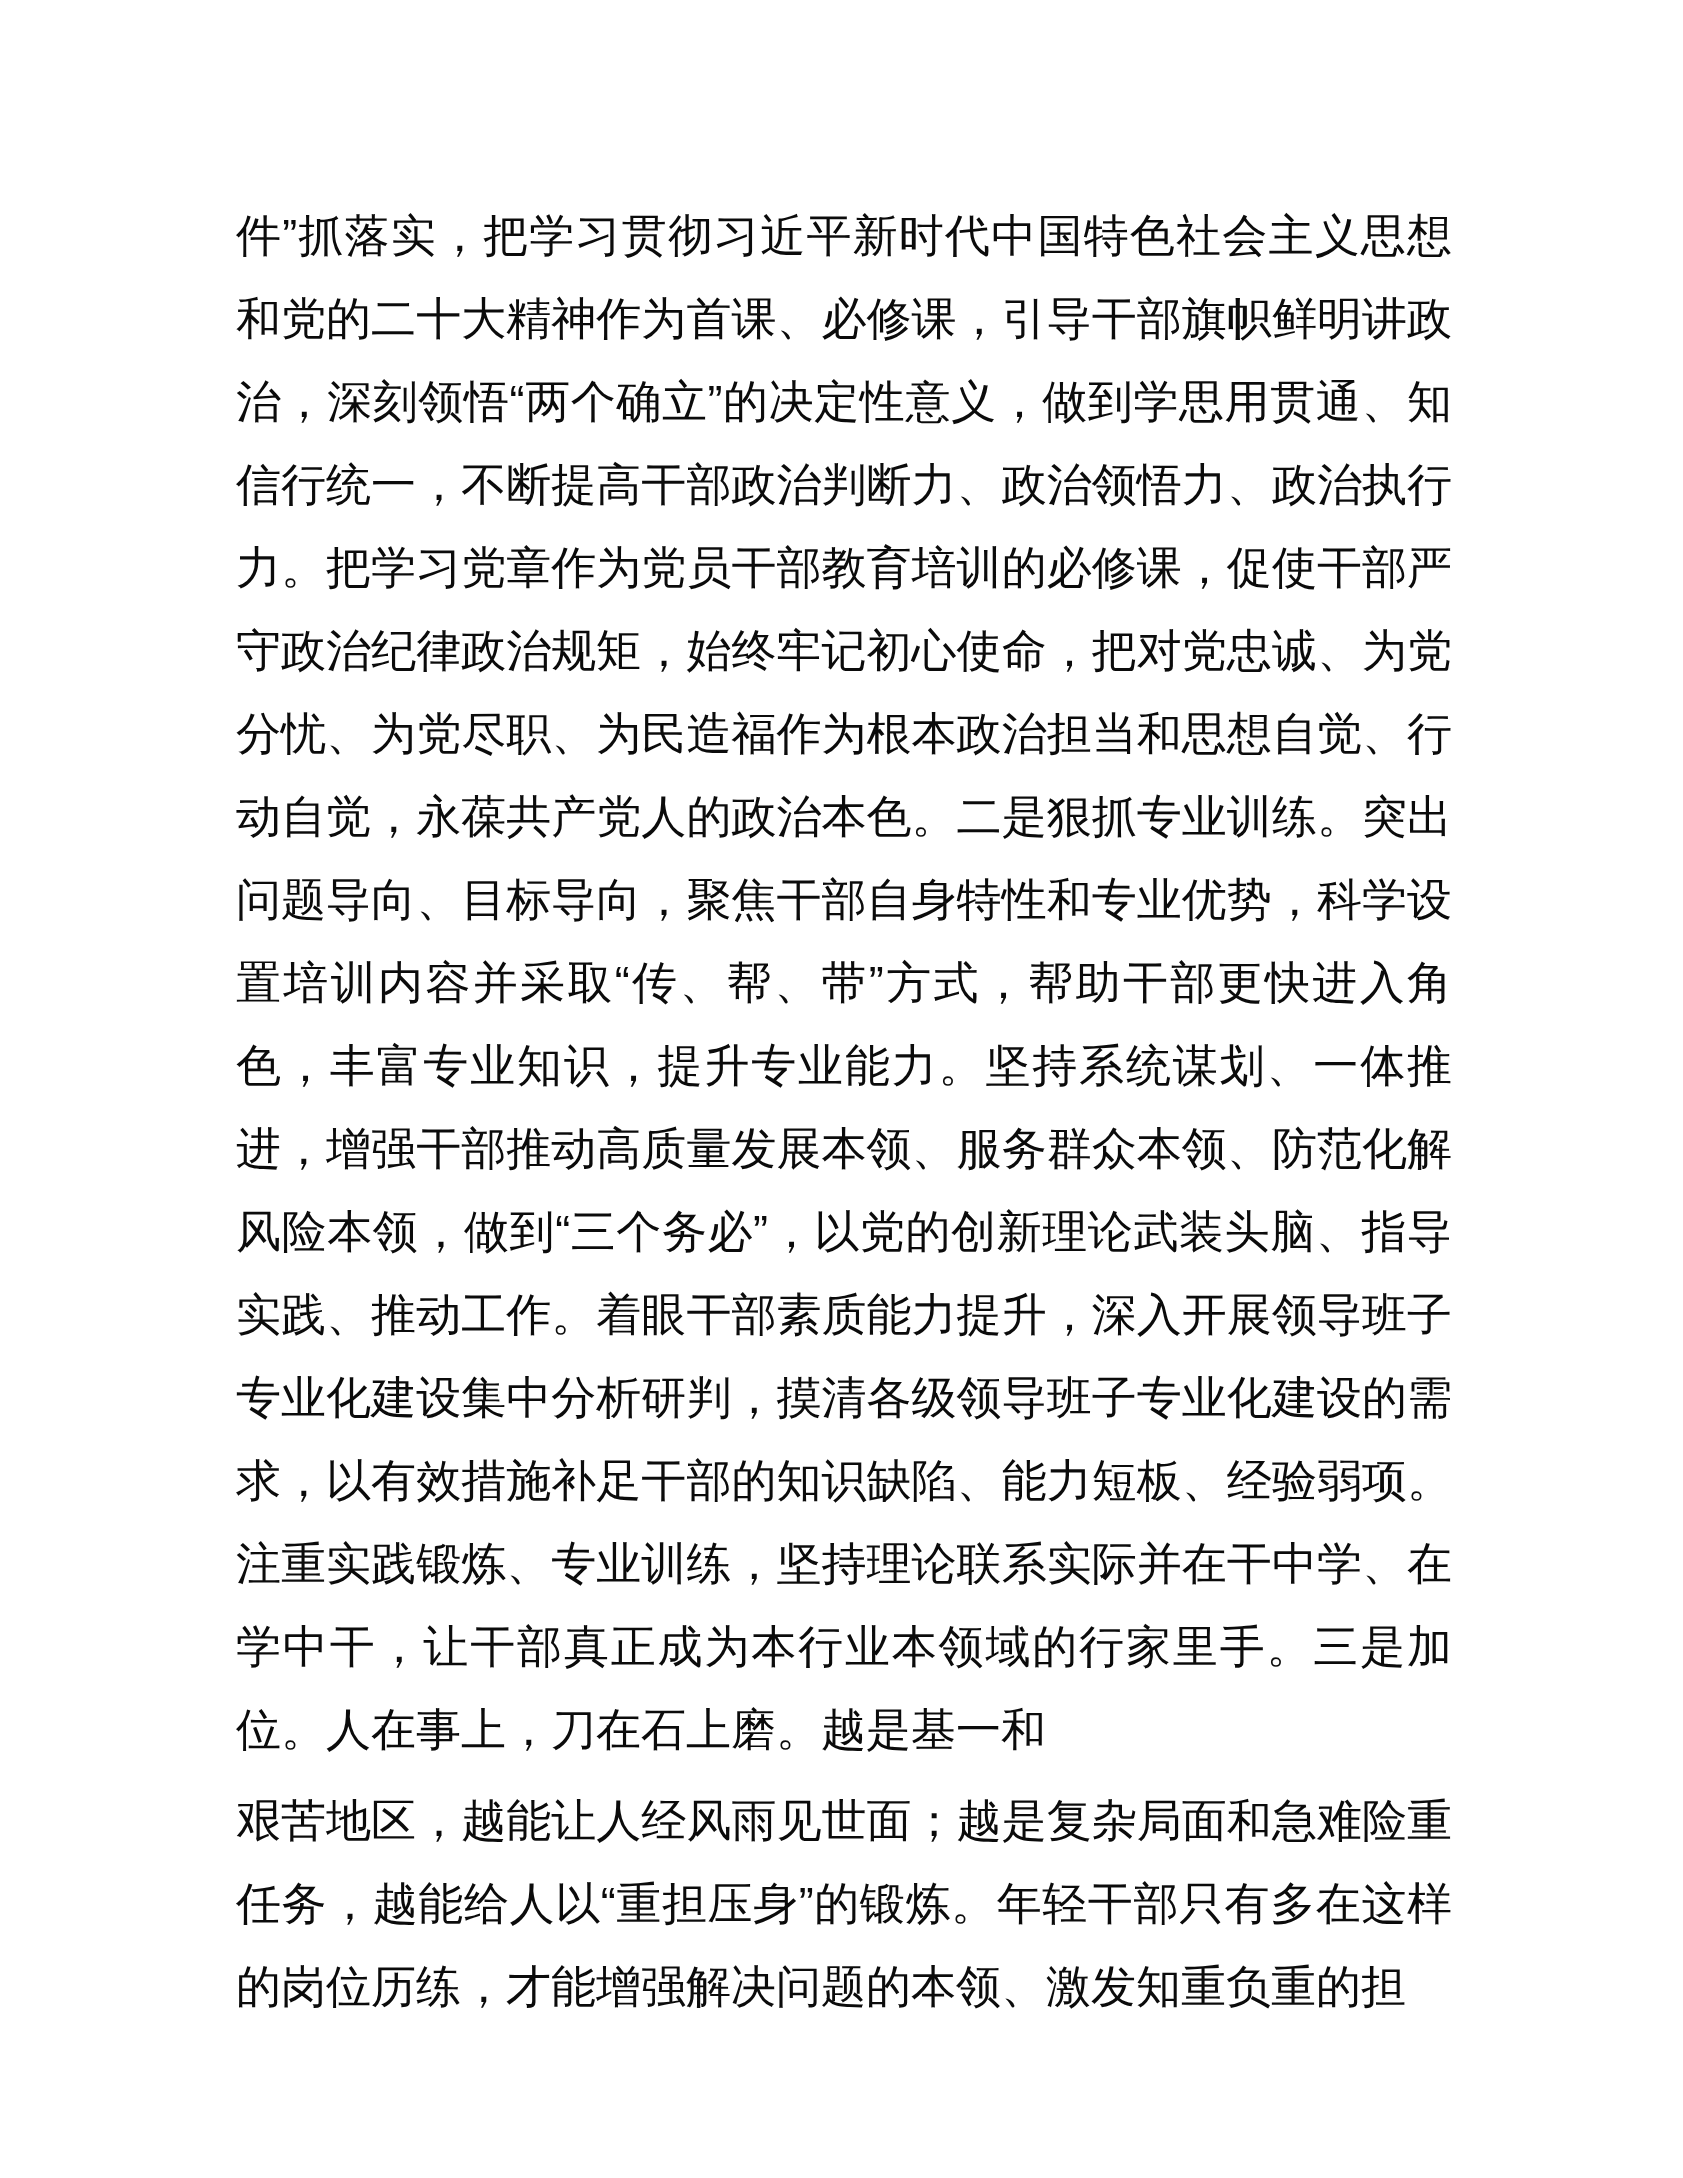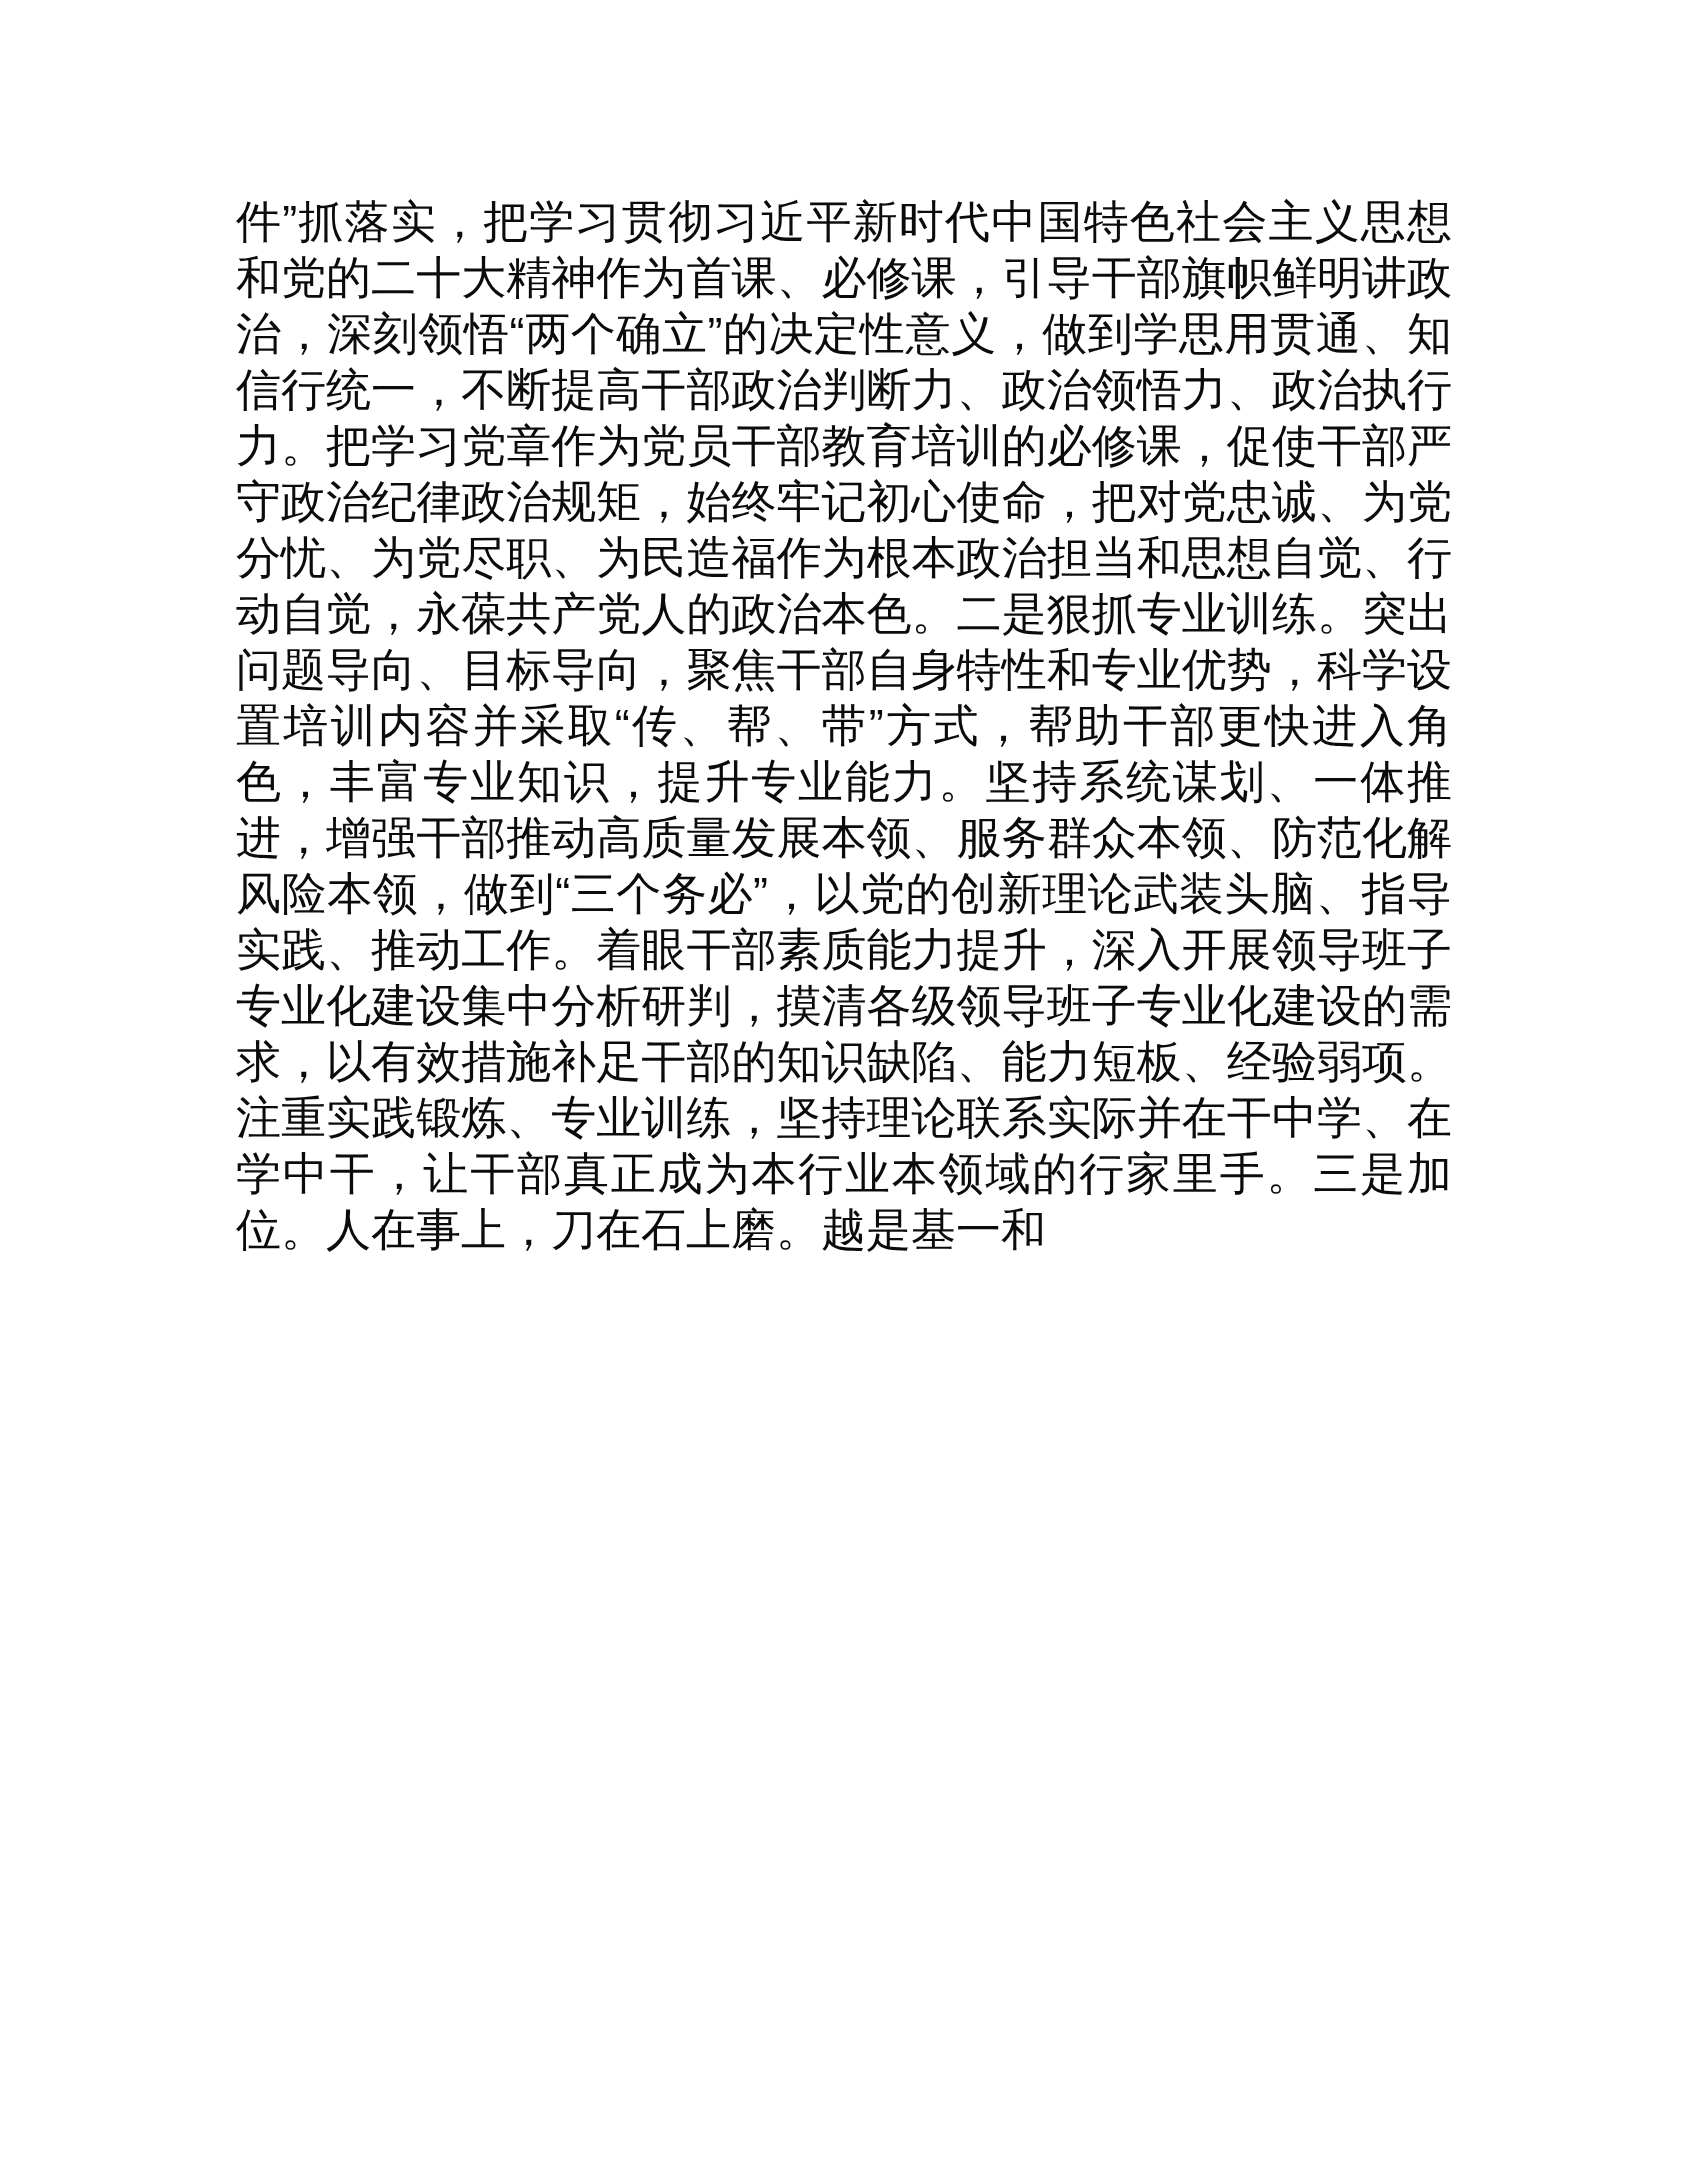--- a/index.html
+++ b/index.html
@@ -20,34 +20,35 @@
     position: absolute;
     left: 236px;
     top: 194px;
     width: 1216px;
   }
   .para {
     margin: 0;
     padding: 0;
     font-family: "Liberation Sans", "DejaVu Sans", sans-serif;
     font-size: 45px;
-    line-height: 56px;
+    line-height: 83px;
     color: #0b0b0b;
     text-align: justify;
     text-justify: inter-character;
     text-align-last: left;
     letter-spacing: 0px;
     word-break: break-all;
     font-weight: 400;
   }
   .para + .para {
     margin-top: 8px;
   }
 </style>
 </head>
 <body>
 
 <div class="page">
   <div class="doc-body">
     <p class="para">件”抓落实，把学习贯彻习近平新时代中国特色社会主义思想和党的二十大精神作为首课、必修课，引导干部旗帜鲜明讲政治，深刻领悟“两个确立”的决定性意义，做到学思用贯通、知信行统一，不断提高干部政治判断力、政治领悟力、政治执行力。把学习党章作为党员干部教育培训的必修课，促使干部严守政治纪律政治规矩，始终牢记初心使命，把对党忠诚、为党分忧、为党尽职、为民造福作为根本政治担当和思想自觉、行动自觉，永葆共产党人的政治本色。二是狠抓专业训练。突出问题导向、目标导向，聚焦干部自身特性和专业优势，科学设置培训内容并采取“传、帮、带”方式，帮助干部更快进入角色，丰富专业知识，提升专业能力。坚持系统谋划、一体推进，增强干部推动高质量发展本领、服务群众本领、防范化解风险本领，做到“三个务必”，以党的创新理论武装头脑、指导实践、推动工作。着眼干部素质能力提升，深入开展领导班子专业化建设集中分析研判，摸清各级领导班子专业化建设的需求，以有效措施补足干部的知识缺陷、能力短板、经验弱项。注重实践锻炼、专业训练，坚持理论联系实际并在干中学、在学中干，让干部真正成为本行业本领域的行家里手。三是加位。人在事上，刀在石上磨。越是基一和</p>
+    <p class="para">艰苦地区，越能让人经风雨见世面；越是复杂局面和急难险重任务，越能给人以“重担压身”的锻炼。年轻干部只有多在这样的岗位历练，才能增强解决问题的本领、激发知重负重的担</p>
   </div>
 </div>
 
 
 </body></html>

